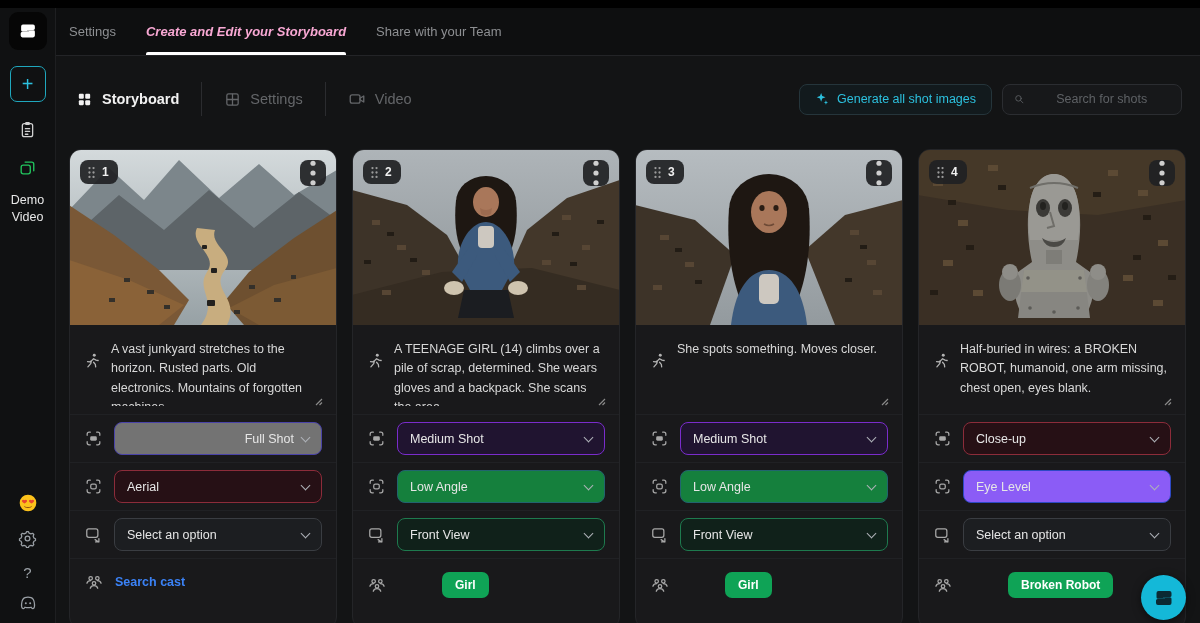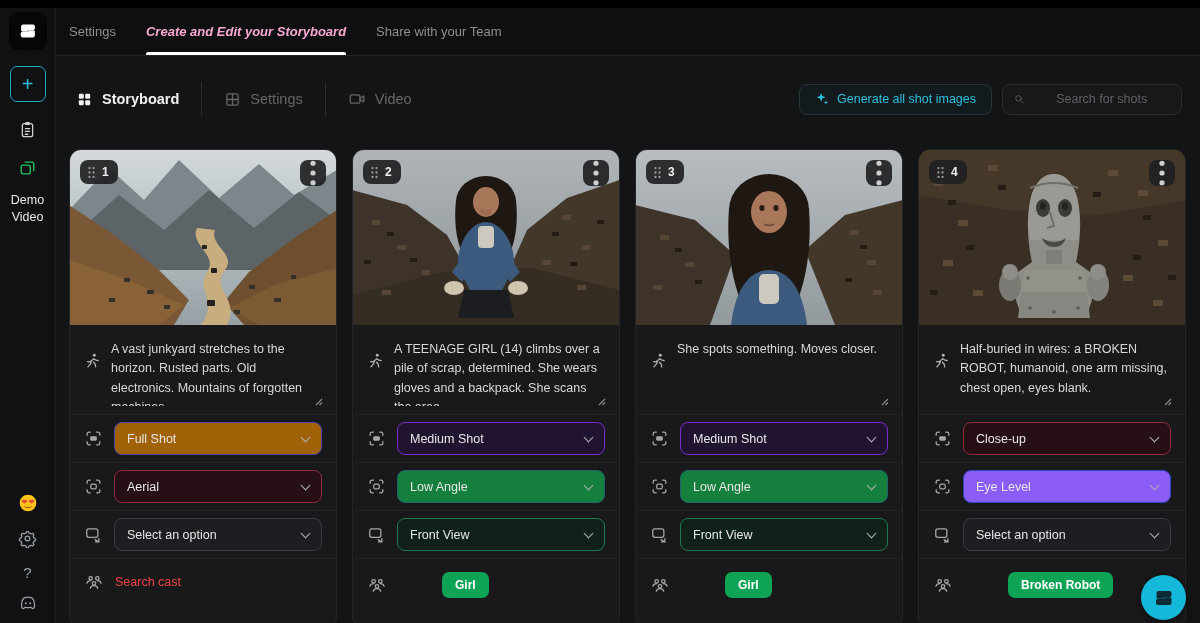--- a/index.html
+++ b/index.html
@@ -53,30 +53,30 @@
   .desc-block { display:flex; gap:10px; padding:15px 14px 8px 14px; position:relative; }
   .desc-icon { flex-shrink:0; margin-top:12px; }
   .desc-text { color:#d8d8d8; font-size:12.5px; line-height:1.55; height:66px; overflow:hidden; flex:1; cursor:text; }
   .resize-handle { position:absolute; right:13px; bottom:8px; cursor:nwse-resize; }
 
   .card-row { display:flex; align-items:center; gap:11px; padding:7px 14px; border-top:1px solid #202124; }
   .row-icon { flex-shrink:0; display:flex; }
   .select { flex:1; display:flex; align-items:center; height:33px; padding:0 12px; border-radius:8px; border:1px solid #3a3d42; background:#1c1e21; cursor:pointer; }
   .select-label { color:#e6e6e6; font-size:12.5px; flex:1; white-space:nowrap; overflow:hidden; }
   .chev { width:7px; height:7px; border-right:1.6px solid #aeb2b8; border-bottom:1.6px solid #aeb2b8; transform:rotate(45deg); margin-left:8px; margin-top:-3px; }
-  .select[data-variant="indigo"] { background:#a16207; border-color:#4a43a8; }
+  .select[data-variant="indigo"] { background:#737373; border-color:#4a43a8;text-align:right; }
   .select[data-variant="red"]    { background:#261015; border-color:#8c2c3a; }
   .select[data-variant="purple"] { background:#201430; border-color:#7a2ccc; }
   .select[data-variant="teal"]   { background:#15803d; border-color:#21646e; }
   .select[data-variant="green"]  { background:#10211a; border-color:#1e7a4e; }
   .select[data-variant="blue"]   { background:#8b5cf6; border-color:#2d49c4; }
   .select[data-variant="gray"]   { background:#1c1e21; border-color:#3a3d42; }
 
   .cast-row { display:flex; align-items:center; gap:11px; padding:13px 14px; border-top:1px solid #202124; }
-  .cast-placeholder { color:#ef4444; font-size:12.5px; cursor:text; }
+  .cast-placeholder { color:#3b82f6; font-size:12.5px; cursor:text;font-weight:bold; }
   .cast-tag { background:#0fa356; color:#fff; font-size:12px; font-weight:600; padding:6px 13px; border-radius:7px; cursor:pointer;margin-left:44px; }
 
   .chat-fab { position:absolute; right:14px; bottom:3px; width:45px; height:45px; border-radius:50%; background:#14b8d8; display:flex; align-items:center; justify-content:center; cursor:pointer; box-shadow:0 2px 8px rgba(0,0,0,.5); }
 </style>
 </head>
 <body>
 
 <div class="app">
   <div class="top-strip"></div>
   <div class="main-row">

